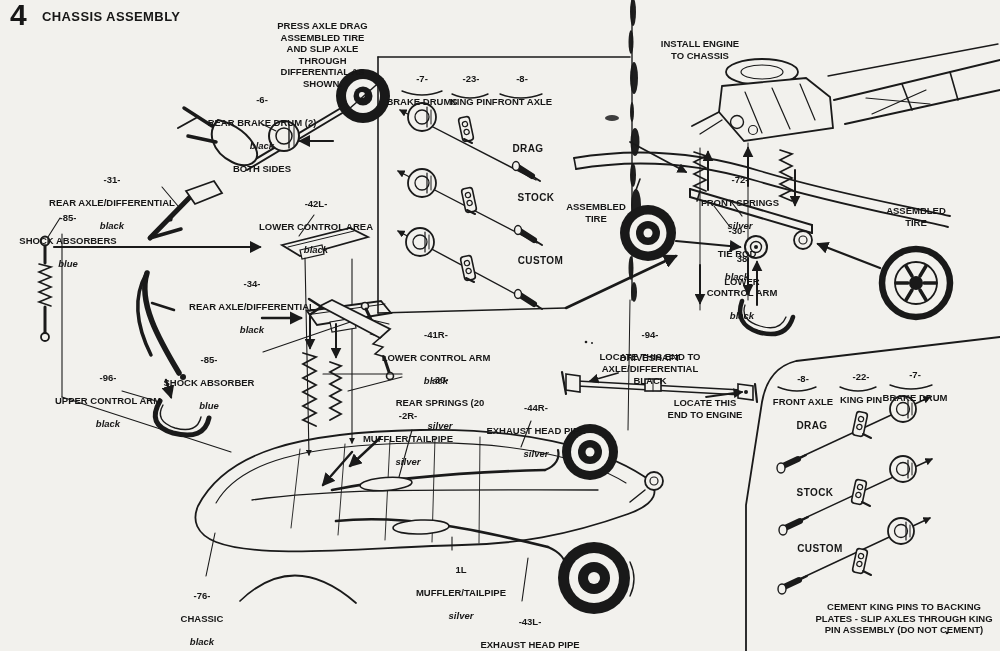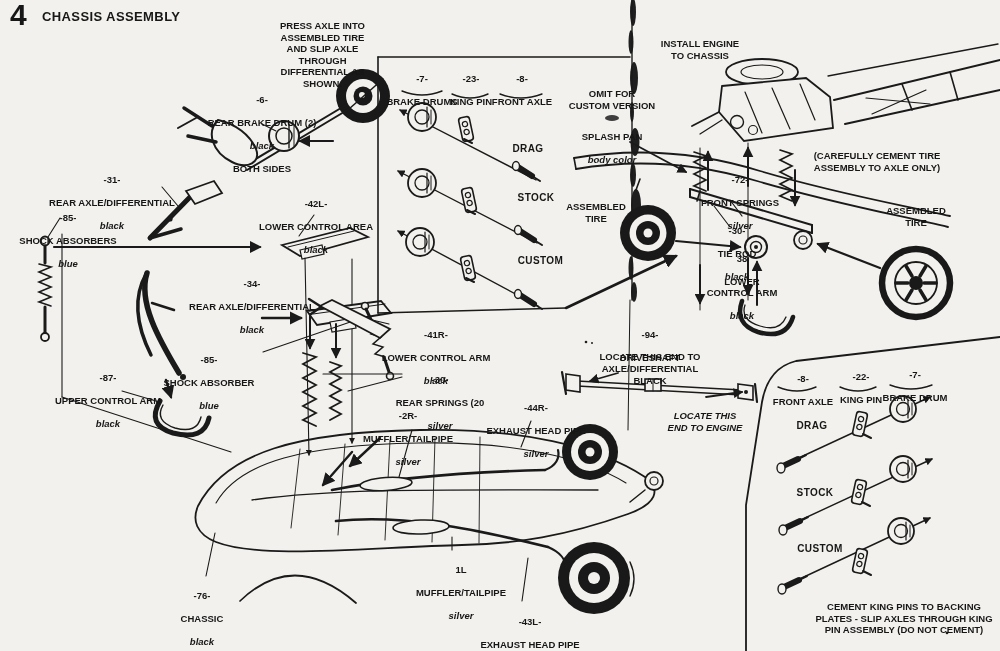--- a/index.html
+++ b/index.html
@@ -353,39 +353,35 @@
             <line x1="906" y1="522" x2="906" y2="540" stroke-width="1.2"></line>
             <line x1="910" y1="525" x2="910" y2="537" stroke-width="1"></line>
         </g>
       </g>
     </g>
   </svg>
 
   <div class="step-num">4</div>
   <div class="page-title">CHASSIS ASSEMBLY</div>
 
-  <div class="lbl" style="left:255px;top:20px;width:135px;">PRESS AXLE INTO
+  <div class="lbl" style="left:255px;top:20px;width:135px;">PRESS AXLE DRAG
 ASSEMBLED TIRE
 AND SLIP AXLE
 THROUGH
 DIFFERENTIAL AS
 SHOWN.</div>
   <div class="lbl" style="left:635px;top:38px;width:130px;">INSTALL ENGINE
 TO CHASSIS</div>
-  <div class="lbl" style="left:542px;top:88px;width:140px;">OMIT FOR
-CUSTOM VERSION</div>
-  <div class="lbl" style="left:788px;top:150px;width:178px;">(CAREFULLY CEMENT TIRE
-ASSEMBLY TO AXLE ONLY)</div>
   <div class="lbl" style="left:556px;top:201px;width:80px;">ASSEMBLED
 TIRE</div>
   <div class="lbl" style="left:871px;top:205px;width:90px;">ASSEMBLED
 TIRE</div>
   <div class="lbl" style="left:575px;top:351px;width:150px;">LOCATE THIS END TO
 AXLE/DIFFERENTIAL</div>
-  <div class="lbl" style="left:640px;top:410px;width:130px;font-style:italic;">LOCATE THIS
+  <div class="lbl" style="left:640px;top:397px;width:130px;">LOCATE THIS
 END TO ENGINE</div>
   <div class="lbl" style="left:806px;top:601px;width:196px;">CEMENT KING PINS TO BACKING
 PLATES - SLIP AXLES THROUGH KING
 PIN ASSEMBLY (DO NOT CEMENT)</div>
 
   <div class="lbl" style="left:177px;top:82px;width:170px;">
     <span class="p-num">-6-</span>
     <span class="p-name">REAR BRAKE DRUM (2)</span>
     <span class="p-color">black</span>
     <span class="p-extra">BOTH SIDES</span>
@@ -409,21 +405,21 @@
     <span class="p-num">-34-</span>
     <span class="p-name">REAR AXLE/DIFFERENTIAL</span>
     <span class="p-color">black</span>
   </div>
   <div class="lbl" style="left:144px;top:342px;width:130px;">
     <span class="p-num">-85-</span>
     <span class="p-name">SHOCK ABSORBER</span>
     <span class="p-color">blue</span>
   </div>
   <div class="lbl" style="left:38px;top:360px;width:140px;">
-    <span class="p-num">-87-</span>
+    <span class="p-num">-96-</span>
     <span class="p-name">UPPER CONTROL ARM</span>
     <span class="p-color">black</span>
   </div>
   <div class="lbl" style="left:371px;top:317px;width:130px;">
     <span class="p-num">-41R-</span>
     <span class="p-name">LOWER CONTROL ARM</span>
     <span class="p-color">black</span>
   </div>
   <div class="lbl" style="left:375px;top:362px;width:130px;">
     <span class="p-num">-30-</span>
@@ -443,24 +439,20 @@
   <div class="lbl" style="left:595px;top:317px;width:110px;">
     <span class="p-num">-94-</span>
     <span class="p-name">DRIVESHAFT</span>
     <span class="p-color plain">BLACK</span>
   </div>
   <div class="lbl" style="left:680px;top:162px;width:120px;">
     <span class="p-num">-72-</span>
     <span class="p-name">FRONT SPRINGS</span>
     <span class="p-color">silver</span>
   </div>
-  <div class="lbl" style="left:557px;top:119px;width:110px;">
-    <span class="p-name">SPLASH PAN</span>
-    <span class="p-color">body color</span>
-  </div>
   <div class="lbl" style="left:692px;top:213px;width:90px;">
     <span class="p-num">-30-</span>
     <span class="p-name">TIE ROD</span>
     <span class="p-color">black</span>
   </div>
   <div class="lbl" style="left:687px;top:241px;width:110px;">
     <span class="p-num">38</span>
     <span class="p-name">LOWER
 CONTROL ARM</span>
     <span class="p-color">black</span>

